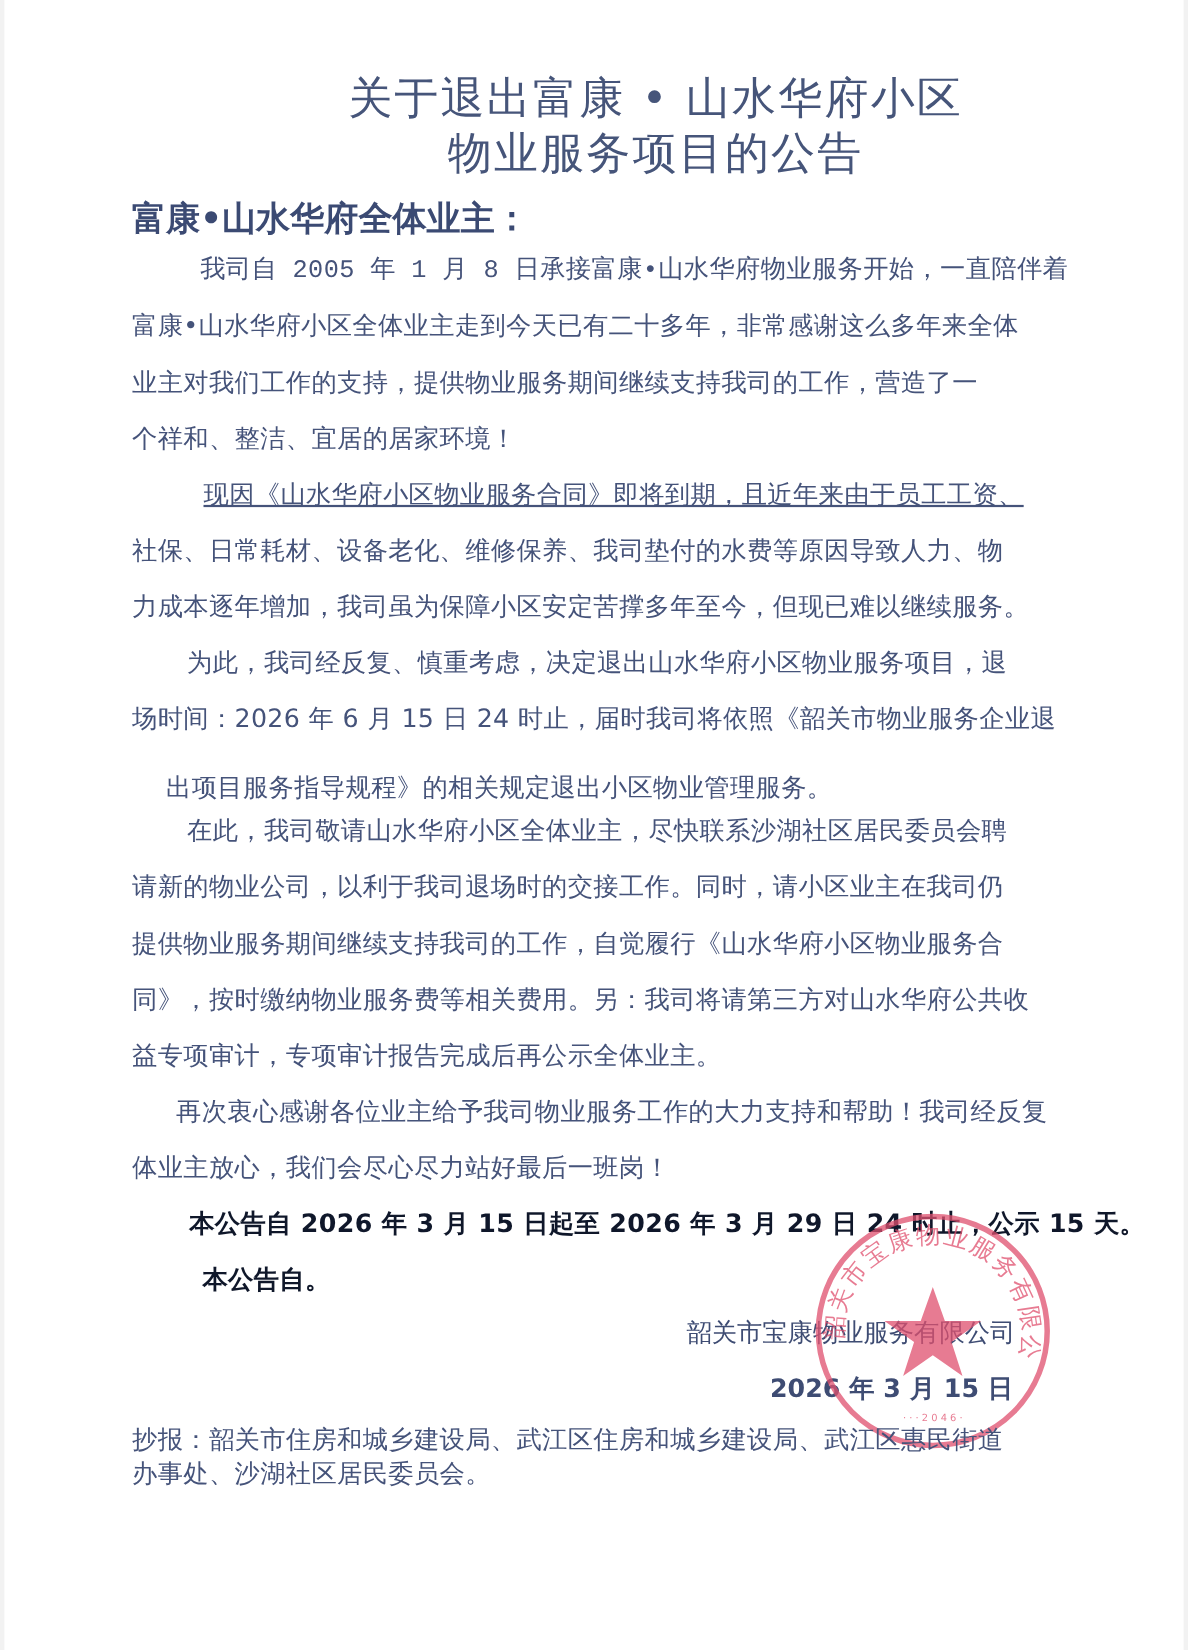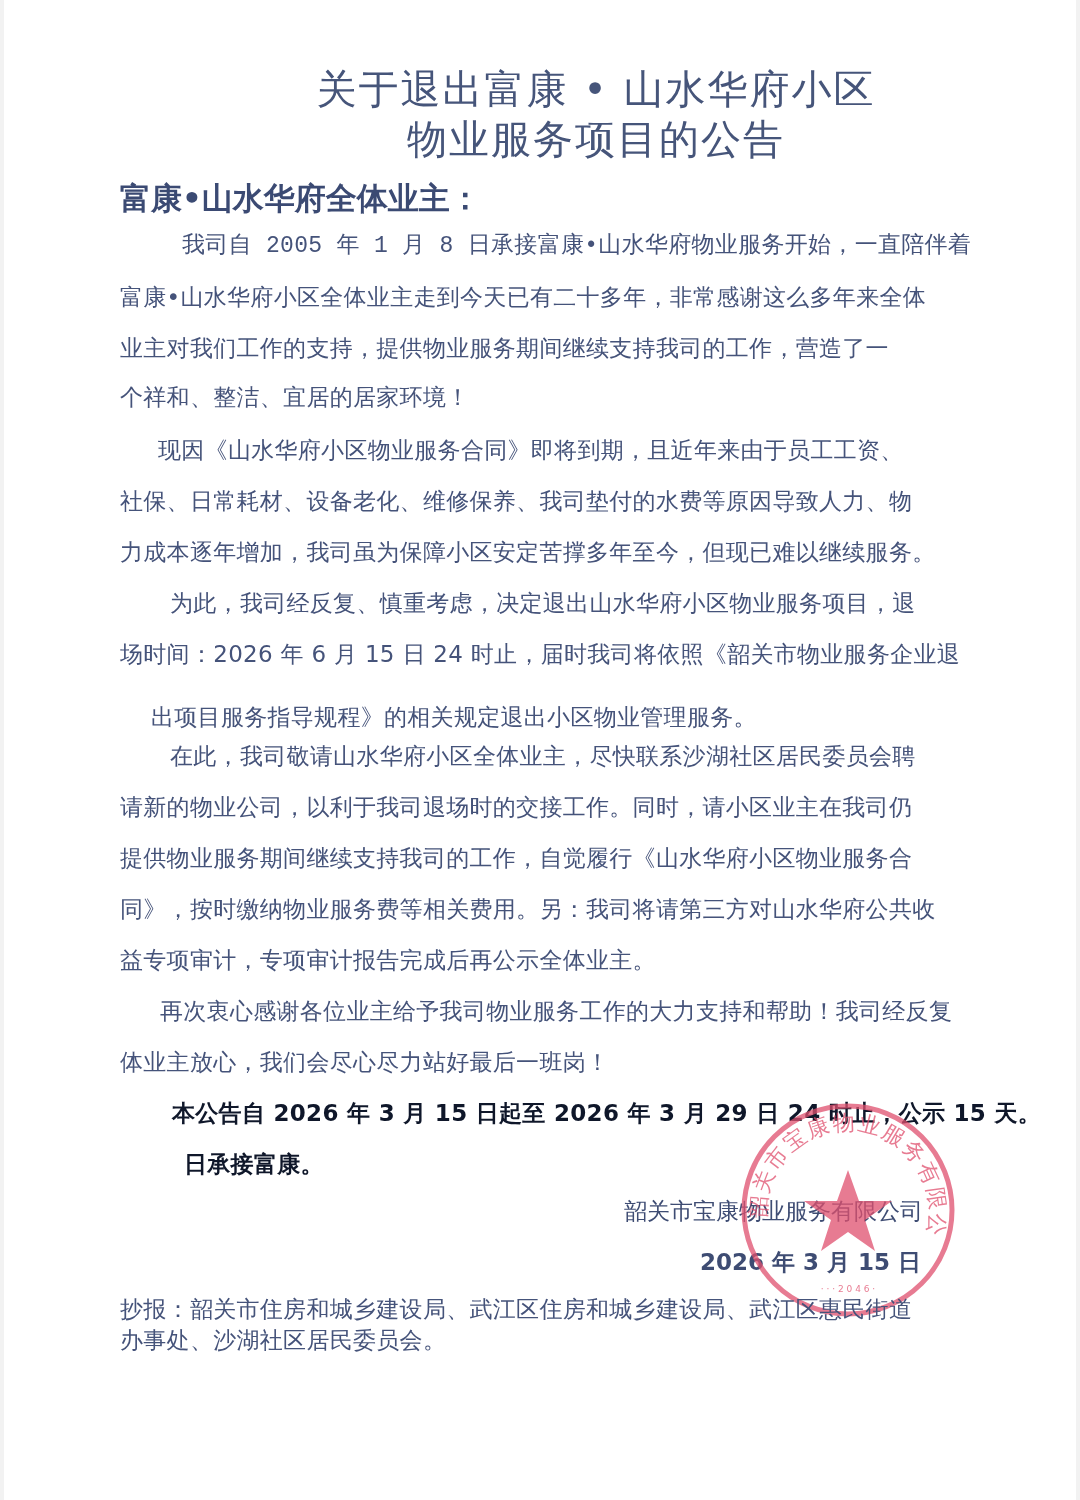--- a/index.html
+++ b/index.html
@@ -74,41 +74,41 @@
 <div class="page-edge-right"></div>
 
 <div class="title l1">关于退出富康 • 山水华府小区</div>
 <div class="title l2">物业服务项目的公告</div>
 
 <div class="salutation">富康•山水华府全体业主：</div>
 
 <div class="line" style="top:231px; left:182px;font-family:Liberation Mono, monospace;">我司自 2005 年 1 月 8 日承接富康•山水华府物业服务开始，一直陪伴着</div>
 <div class="line" style="top:282px;">富康•山水华府小区全体业主走到今天已有二十多年，非常感谢这么多年来全体</div>
 <div class="line" style="top:333px;">业主对我们工作的支持，提供物业服务期间继续支持我司的工作，营造了一</div>
-<div class="line" style="top:384px;font-family:Liberation Mono, monospace;">个祥和、整洁、宜居的居家环境！</div>
+<div class="line" style="top:384px;">个祥和、整洁、宜居的居家环境！</div>
 
-<div class="line" style="top:435px; left:158px;">现因《山水华府小区物业服务合同》即将到期，且近年来由于员工工资、</div>
+<div class="line" style="top:435px; left:185px;text-decoration:underline;">现因《山水华府小区物业服务合同》即将到期，且近年来由于员工工资、</div>
 <div class="line" style="top:486px;">社保、日常耗材、设备老化、维修保养、我司垫付的水费等原因导致人力、物</div>
 <div class="line" style="top:537px;">力成本逐年增加，我司虽为保障小区安定苦撑多年至今，但现已难以继续服务。</div>
 
 <div class="line" style="top:588px; left:170px;">为此，我司经反复、慎重考虑，决定退出山水华府小区物业服务项目，退</div>
 <div class="line" style="top:639px;">场时间：2026 年 6 月 15 日 24 时止，届时我司将依照《韶关市物业服务企业退</div>
 <div class="line" style="top:702px;margin-left:31px;">出项目服务指导规程》的相关规定退出小区物业管理服务。</div>
 
 <div class="line" style="top:741px; left:170px;">在此，我司敬请山水华府小区全体业主，尽快联系沙湖社区居民委员会聘</div>
 <div class="line" style="top:792px;">请新的物业公司，以利于我司退场时的交接工作。同时，请小区业主在我司仍</div>
 <div class="line" style="top:843px;">提供物业服务期间继续支持我司的工作，自觉履行《山水华府小区物业服务合</div>
 <div class="line" style="top:894px;">同》，按时缴纳物业服务费等相关费用。另：我司将请第三方对山水华府公共收</div>
 <div class="line" style="top:945px;">益专项审计，专项审计报告完成后再公示全体业主。</div>
 
 <div class="line" style="top:996px; left:160px;">再次衷心感谢各位业主给予我司物业服务工作的大力支持和帮助！我司经反复</div>
 <div class="line" style="top:1047px;">体业主放心，我们会尽心尽力站好最后一班岗！</div>
 
 <div class="line bold" style="top:1098px; left:172px;">本公告自 2026 年 3 月 15 日起至 2026 年 3 月 29 日 24 时止，公示 15 天。</div>
-<div class="line bold" style="top:1149px; left:184px;">日承接富康。</div>
+<div class="line bold" style="top:1149px; left:184px;">本公告自。</div>
 
 <div class="signature" style="left:624px; top:1196px;">韶关市宝康物业服务有限公司</div>
 <div class="signature" style="left:700px; top:1247px; font-weight:bold;">2026 年 3 月 15 日</div>
 
 <svg class="stamp" viewBox="0 0 220 220">
   <circle cx="110" cy="110" r="104" fill="none" stroke="#e0506e" stroke-width="5"></circle>
   <defs>
     <path id="sealArc" d="M 30 130 A 82 82 0 1 1 190 130"></path>
   </defs>
   <text font-size="22" fill="#e0506e" font-family="DejaVu Sans, sans-serif" letter-spacing="2">

